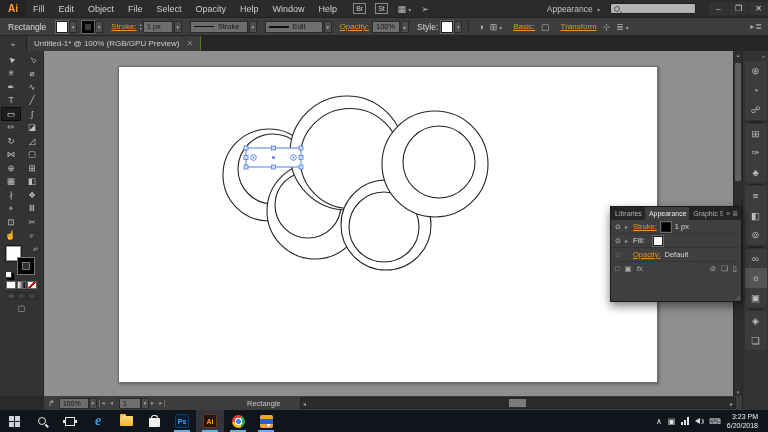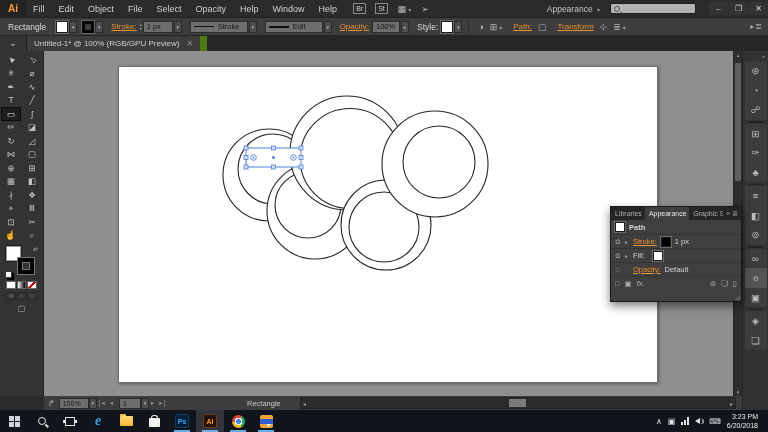--- a/index.html
+++ b/index.html
@@ -31,21 +31,21 @@
   .spin { display:inline-flex; flex-direction:column; justify-content:center; color:#aaa; font-size:4px; line-height:4px; margin-right:1px; }
   .lineprev { display:inline-block; width:20px; border-top:2px solid #101010; margin-right:4px; }
   .lineprev.thin { border-top-width:1.4px; }
   .vsep { width:1px; height:14px; background:#2b2b2b; margin:0 6px; }
   .cb-ic { color:#b5b5b5; font-size:9px; margin:0 3px; }
   .cb-right { margin-left:auto; margin-right:5px; color:#aaa; font-size:8px; letter-spacing:1px; }
 
   
   .tabbar { position:absolute; top:36px; left:0; right:0; height:15px; background:#262626; display:flex; align-items:stretch; }
   .tools-head { width:27px; background:#333; border-right:1px solid #1f1f1f; display:flex; align-items:center; justify-content:center; color:#8d8d8d; font-size:5px; }
-  .doc-tab { background:#3c3c3c; border-right:7px solid #4d7c0f; display:flex; align-items:center; padding:0 7px; font-size:8px; color:#cfcfcf; }
+  .doc-tab { background:#3c3c3c; border-right:1px solid #4d7c0f; display:flex; align-items:center; padding:0 7px; font-size:8px; color:#cfcfcf; }
   .doc-tab .close { margin-left:7px; color:#8d8d8d; font-size:8px; }
 
   
   .main { position:absolute; top:51px; left:0; width:768px; height:345px; display:flex; }
 
   
   .tools { width:44px; background:#333; border-right:1px solid #232323; display:flex; flex-direction:column; }
   #tools-grid { display:grid; grid-template-columns:20px 20px; justify-content:center; gap:0 1px; padding-top:2px; }
   .tool { height:13.5px; display:flex; align-items:center; justify-content:center; font-size:8.5px; color:#c2c2c2; }
   .tool.sel { background:#1e1e1e; box-shadow:inset 0 0 0 1px #0c0c0c; color:#f2f2f2; }
@@ -206,21 +206,21 @@
     <span class="dd">▾</span>
     <span class="lnk">Opacity:</span>
     <span class="fld" style="width:28px;">100%</span>
     <span class="dd">▸</span>
     <span class="cb-label" style="margin:0 3px 0 8px;">Style:</span>
     <span class="swatch"></span>
     <span class="dd">▾</span>
     <span class="vsep"></span>
     <span class="cb-ic">◑</span>
     <span class="cb-ic"><span>⊞</span><span class="dd-mini">▾</span></span>
-    <span class="lnk">Path:</span>
+    <span class="lnk">Basic:</span>
     <span class="cb-ic">▢</span>
     <span class="lnk">Transform</span>
     <span class="cb-ic">⊹</span>
     <span class="cb-ic"><span>≣</span><span class="dd-mini">▾</span></span>
     <span class="cb-right">▸≣</span>
   </div>
 
   <div class="tabbar">
     <div class="tools-head">◂▸</div>
     <div class="doc-tab">
@@ -399,24 +399,20 @@
     </div>
   </div>
 
   <div class="apanel">
     <div class="ap-tabs">
       <span class="ap-tab">Libraries</span>
       <span class="ap-tab active">Appearance</span>
       <span class="ap-tab trunc">Graphic Sty</span>
       <span class="ovf"><span>»</span>&nbsp;<span>≣</span></span>
     </div>
-    <div class="ap-row first">
-      <span class="ap-sw"></span>
-      <span class="ap-val" style="font-weight:bold;">Path</span>
-    </div>
     <div class="ap-row">
       <span class="ap-eye">⊙</span>
       <span class="ap-exp">▸</span>
       <span class="ap-link">Stroke:</span>
       <span class="ap-sw black"></span>
       <span class="ap-val">1 px</span>
     </div>
     <div class="ap-row">
       <span class="ap-eye">⊙</span>
       <span class="ap-exp">▸</span>

